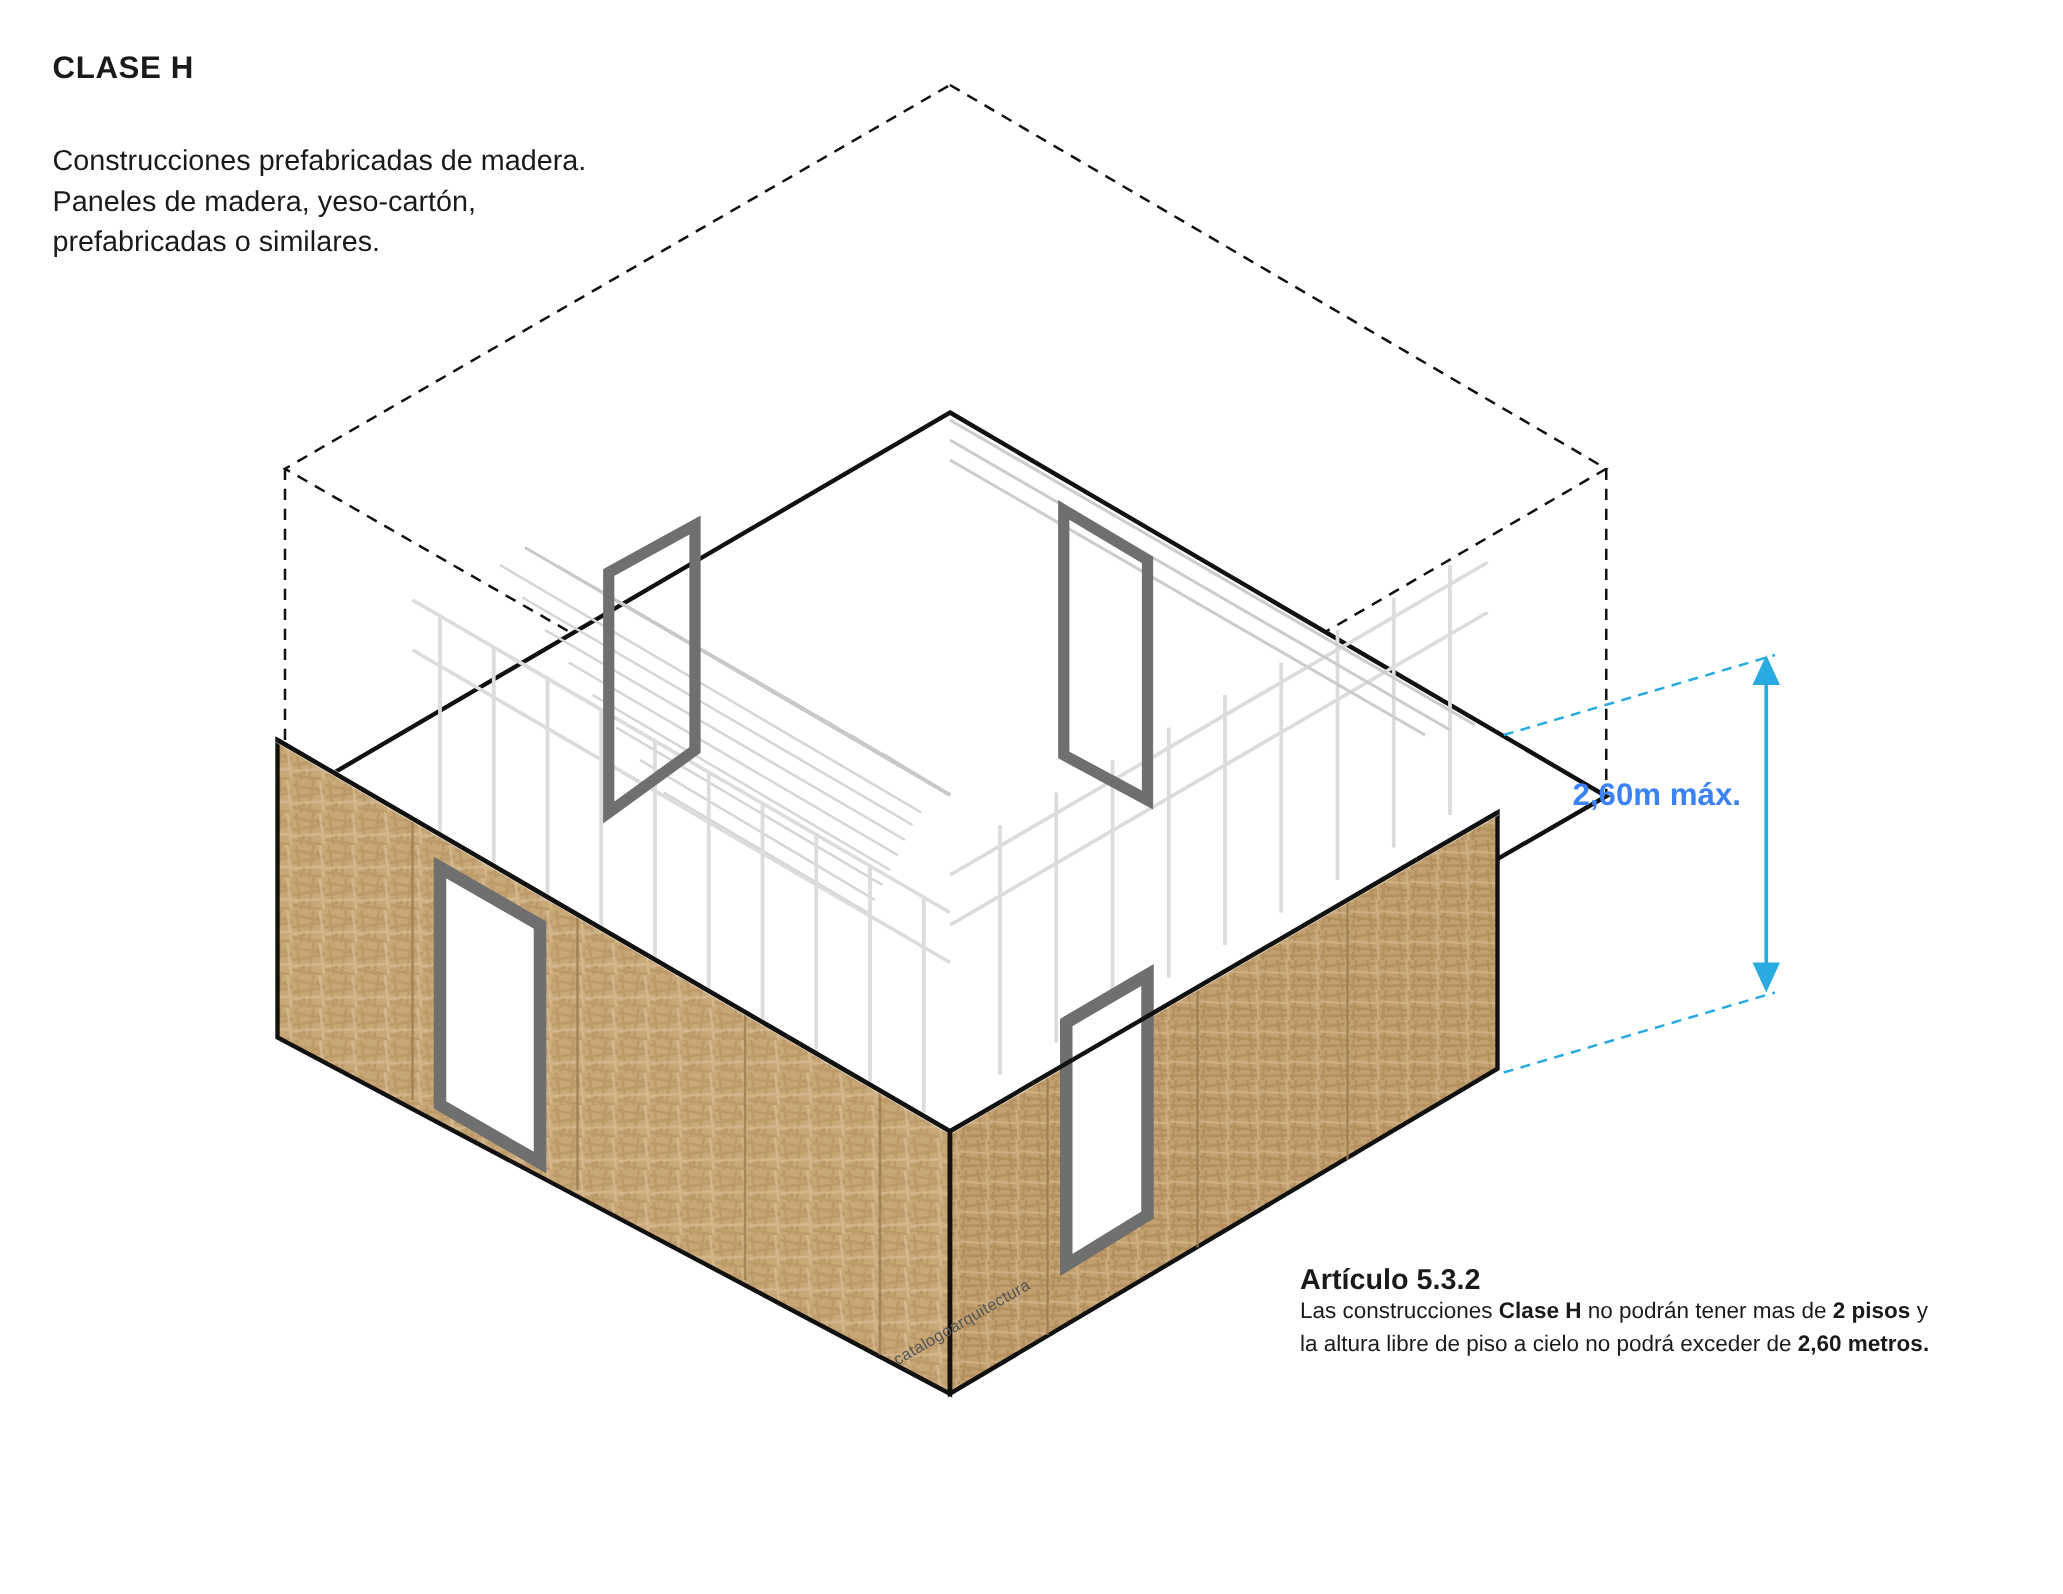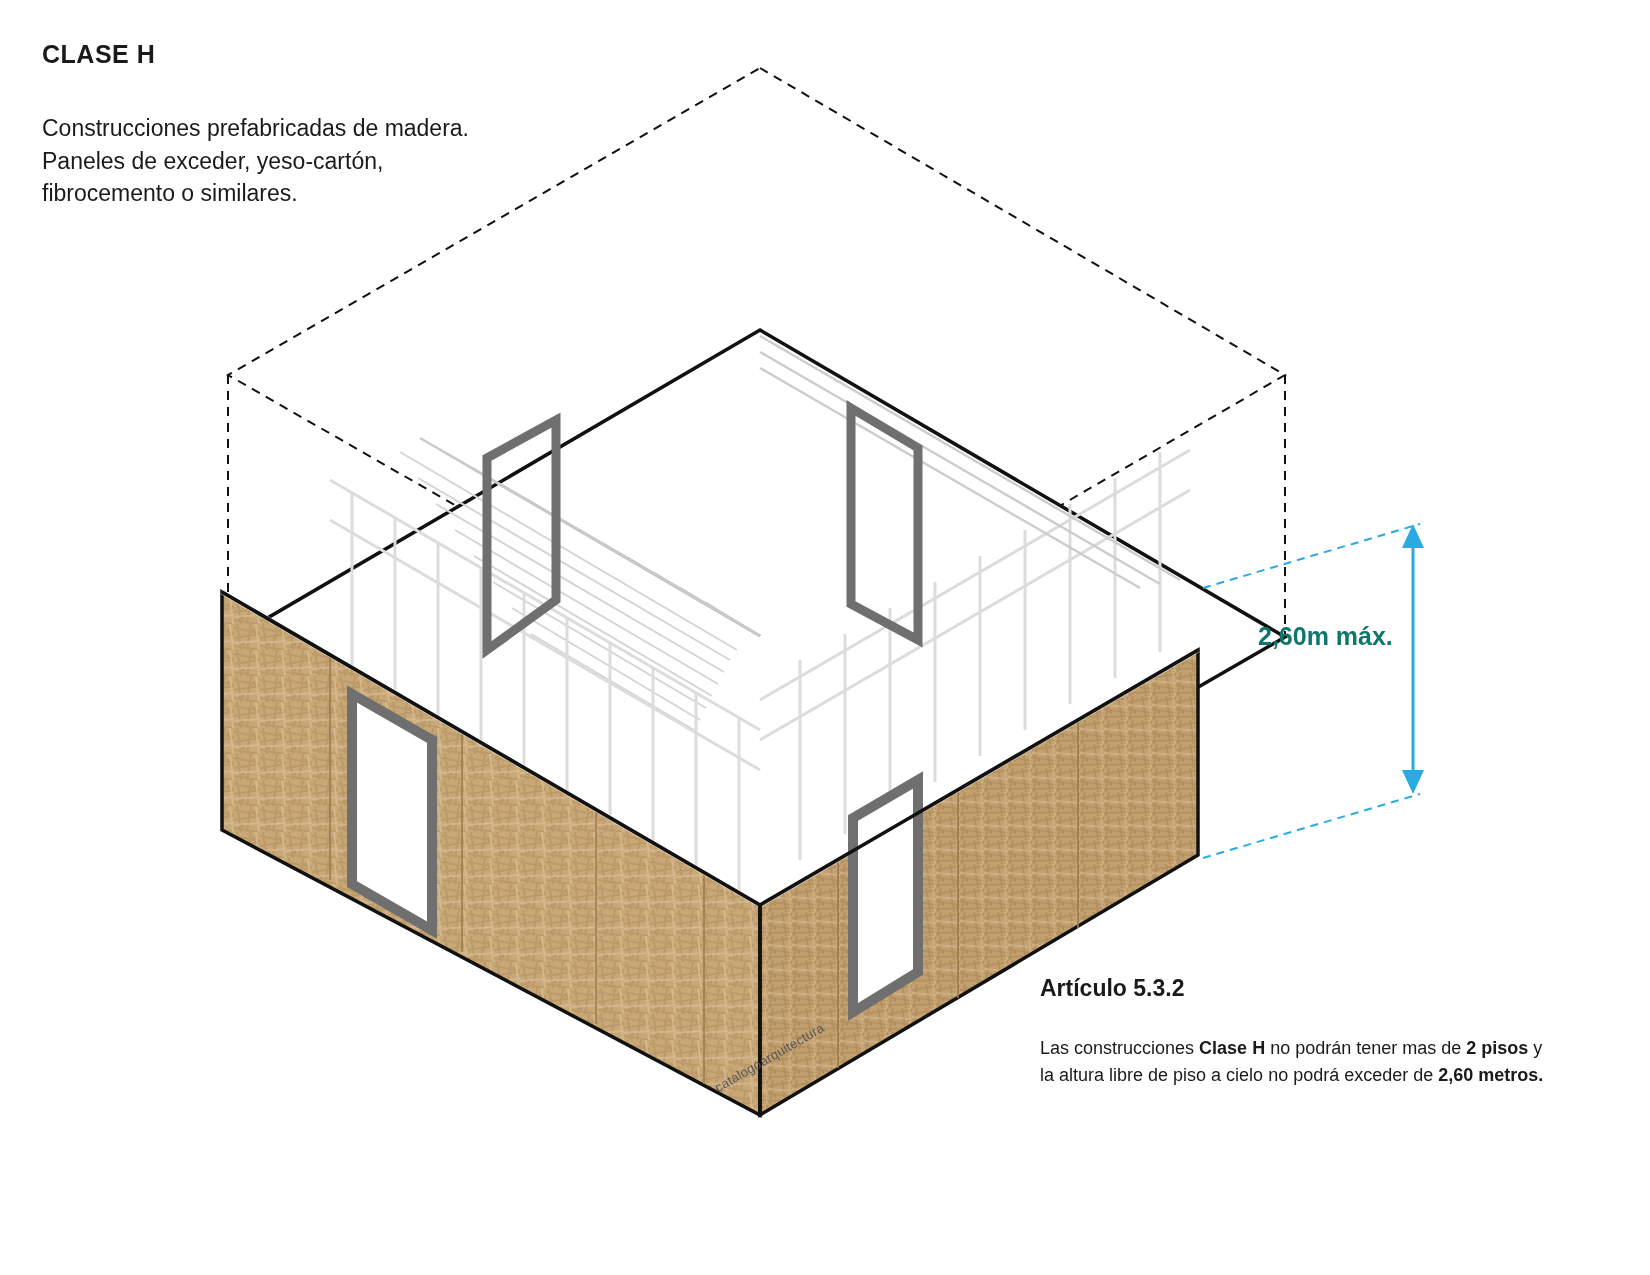--- a/index.html
+++ b/index.html
@@ -10,45 +10,45 @@
   }
   .title{
     position:absolute;left:42px;top:40px;
     font-size:25px;font-weight:bold;letter-spacing:0.5px;
   }
   .intro{
     position:absolute;left:42px;top:112px;width:430px;
     font-size:23px;line-height:1.42;color:#1a1a1a;
   }
   .article-title{
-    position:absolute;left:1040px;top:975px;
+    position:absolute;left:1040px;top:1010px;
     font-size:23px;font-weight:bold;text-align:center;
   }
   .article-body{
     position:absolute;left:1040px;top:1035px;width:520px;
     font-size:18px;line-height:1.48;
   }
   .article-body b{font-weight:bold;}
   .dim-label{
     position:absolute;left:1258px;top:622px;
-    font-size:25px;font-weight:bold;color:#0f766e;
+    font-size:25px;font-weight:bold;color:#3b82f6;
   }
   #scene{position:absolute;left:0;top:0;}
   .wm{
     position:absolute;left:712px;top:1082px;
     font-size:13px;color:#555;
     transform:rotate(-30deg);transform-origin:left top;
     letter-spacing:0.3px;
   }
 </style>
 </head>
 <body>
 
 <div class="title">CLASE H</div>
-<div class="intro">Construcciones prefabricadas de madera. Paneles de exceder, yeso-cartón, fibrocemento o similares.</div>
+<div class="intro">Construcciones prefabricadas de madera. Paneles de madera, yeso-cartón, prefabricadas o similares.</div>
 
 <svg id="scene" width="1650" height="1275" viewBox="0 0 1650 1275">
   <defs>
     <pattern id="osb" width="26" height="26" patternUnits="userSpaceOnUse">
       <rect width="26" height="26" fill="#c9a878"></rect>
       <path d="M0 4 L26 9 M0 14 L26 10 M0 22 L26 26 M3 0 L7 26 M17 0 L13 26" stroke="#b08d5c" stroke-width="2.2" opacity="0.55"></path>
       <path d="M0 19 L26 17 M22 0 L25 26" stroke="#d8bd96" stroke-width="2" opacity="0.7"></path>
       <circle cx="9" cy="20" r="1.6" fill="#a8834f" opacity="0.5"></circle>
       <circle cx="20" cy="6" r="1.3" fill="#a8834f" opacity="0.45"></circle>
     </pattern>

